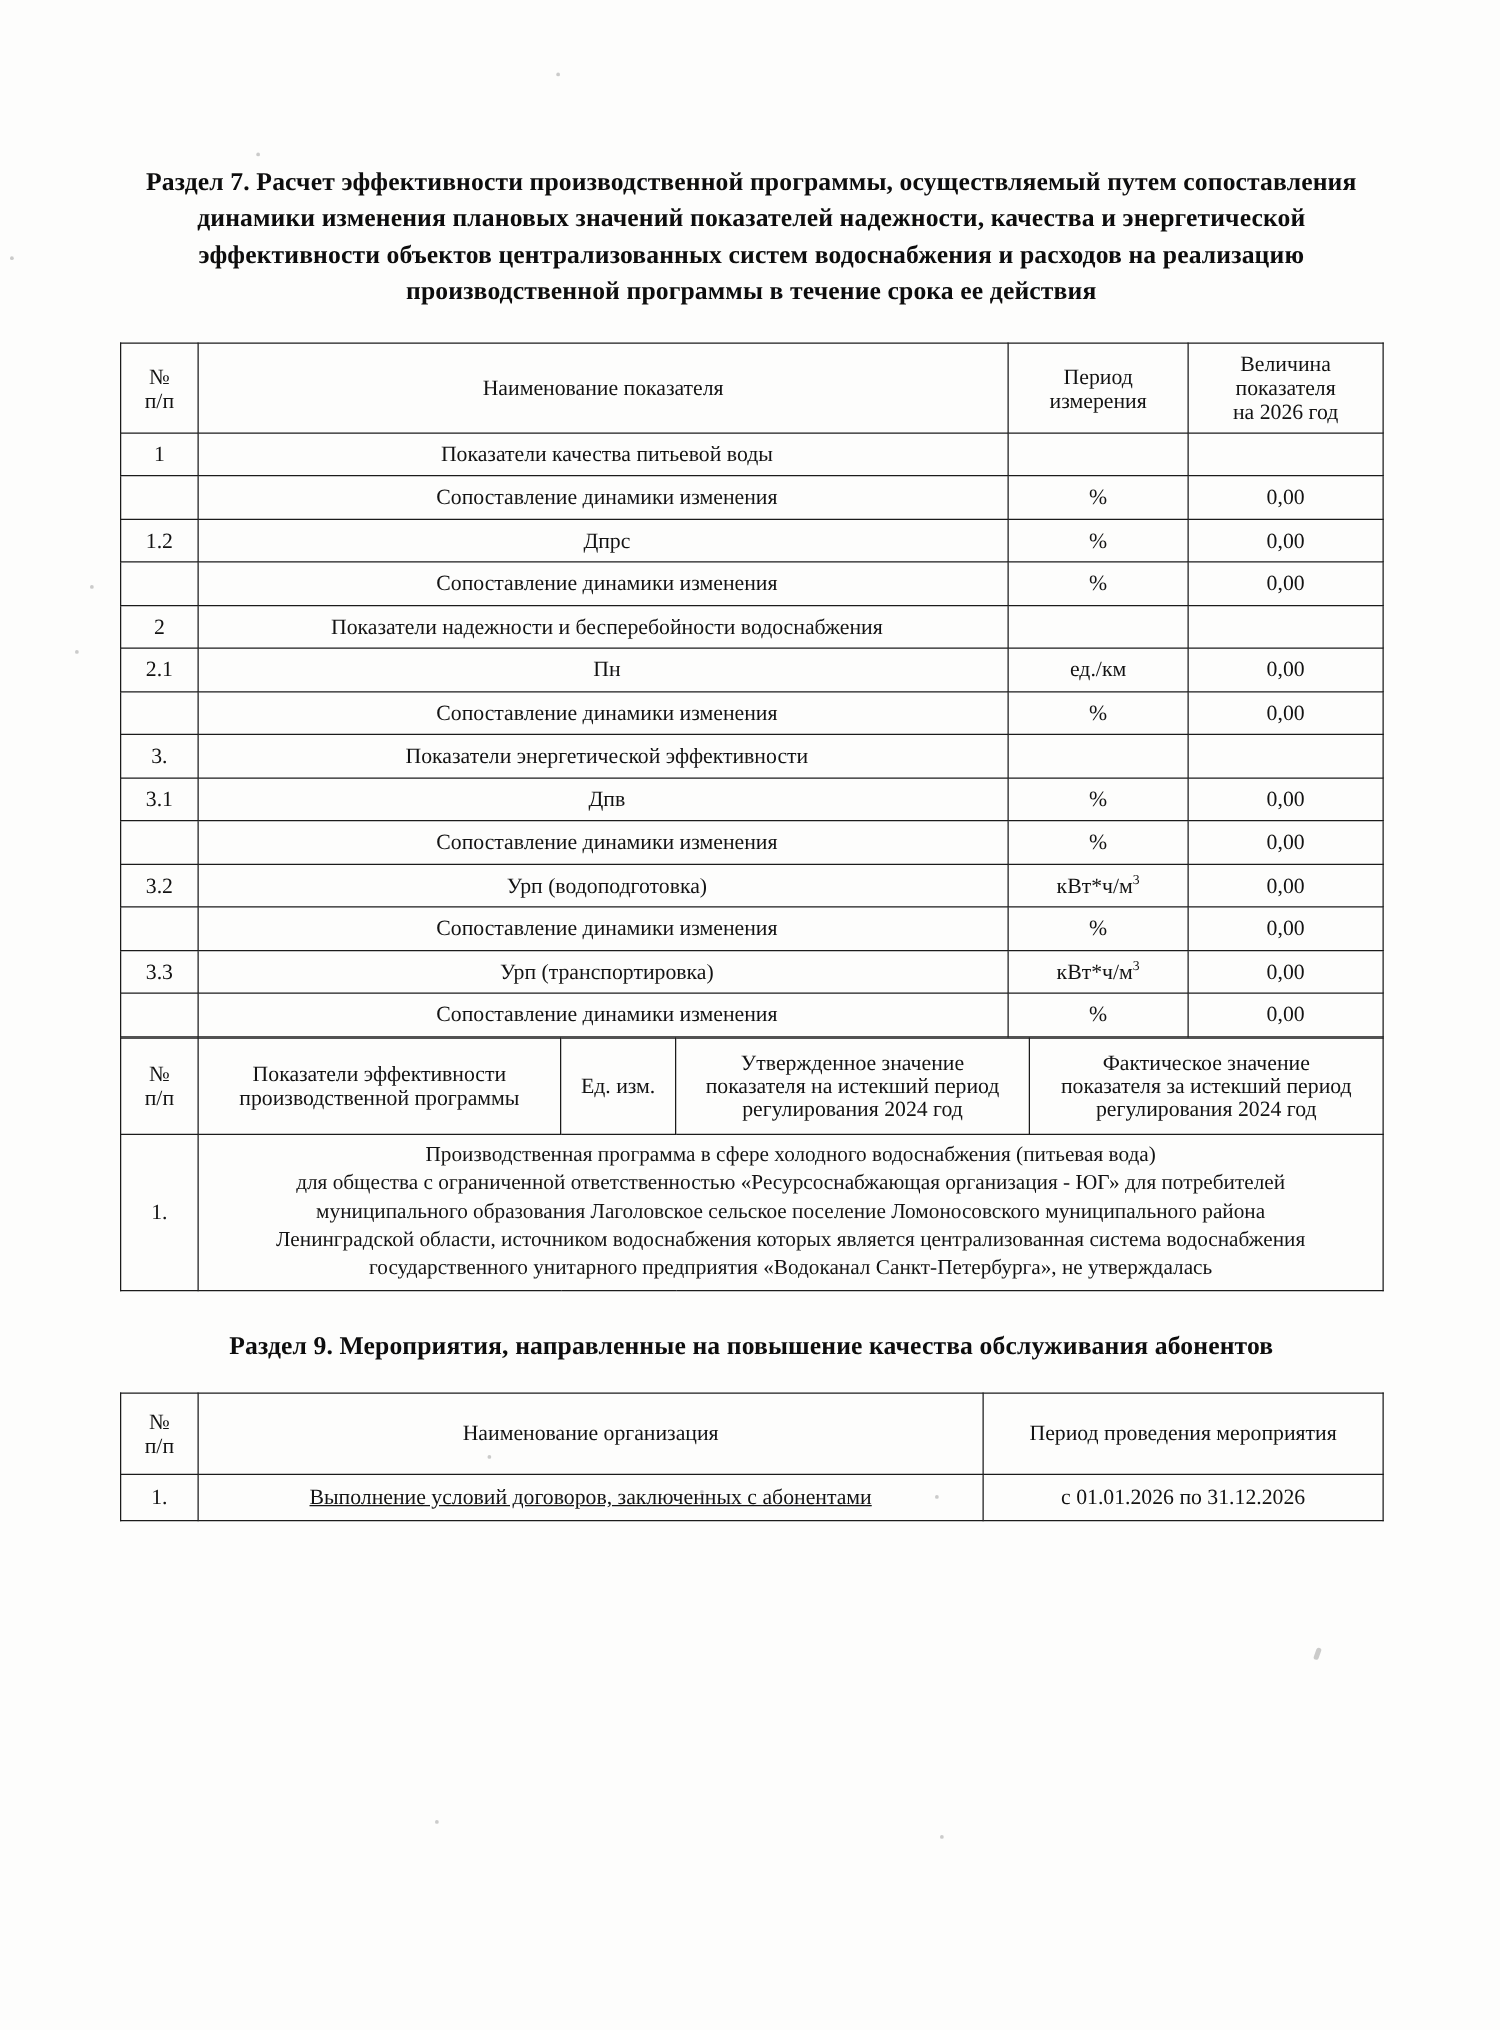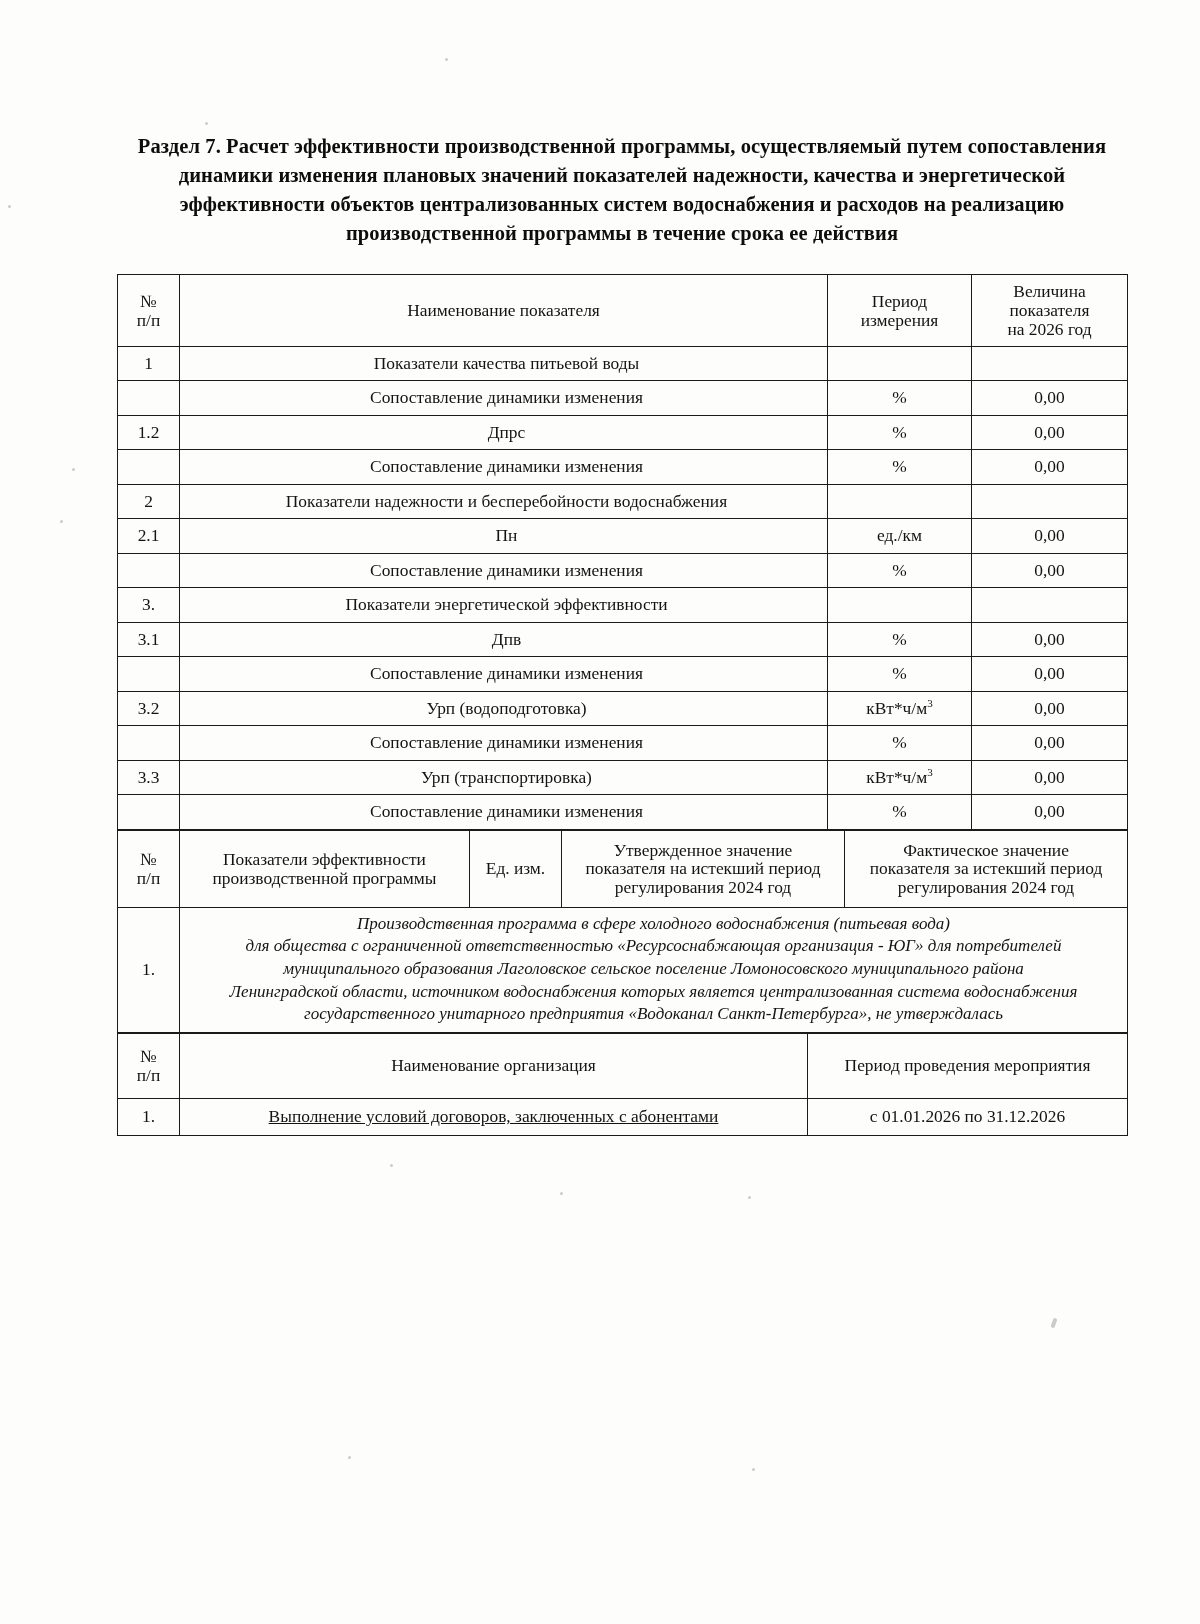--- a/index.html
+++ b/index.html
@@ -26,21 +26,21 @@
   
   .speck {
     position: absolute;
     background: #b9b9b9;
     border-radius: 50%;
     opacity: .75;
   }
 
   .content {
     position: absolute;
-    left: 117px;
+    left: 96px;
     top: 132px;
     width: 1010px;
   }
 
   
   .section-heading {
     font-weight: bold;
     font-size: 20.5px;
     line-height: 1.42;
     text-align: center;
@@ -98,21 +98,20 @@
   .t8 .col-name { width: 290px; }
   .t8 .col-unit { width: 92px; }
   .t8 .col-appr { width: 283px; }
   .t8 .col-fact { width: 283px; }
   .t8 thead td { height: 62px; }
   .t8 .body-cell {
     text-align: center;
     line-height: 1.33;
     padding: 5px 10px 6px 10px;
     font-size: 17px;
-    font-style: italic;
   }
   .t8 .body-cell .ln { display: block; }
 
   
   .t9 .col-num  { width: 62px; }
   .t9 .col-name { width: 628px; }
   .t9 .col-period { width: 320px; }
   .t9 thead td { height: 50px; }
   .t9 tbody td { height: 30px; }
   .t9 .c-name { text-align: center; padding-left: 6px; text-decoration: underline; }
@@ -315,20 +314,24 @@
             <span class="ln">Производственная программа в сфере холодного водоснабжения (питьевая вода)</span>
             <span class="ln">для общества с ограниченной ответственностью «Ресурсоснабжающая организация - ЮГ» для потребителей</span>
             <span class="ln">муниципального образования Лаголовское сельское поселение Ломоносовского муниципального района</span>
             <span class="ln">Ленинградской области, источником водоснабжения которых является централизованная система водоснабжения</span>
             <span class="ln">государственного унитарного предприятия «Водоканал Санкт-Петербурга», не утверждалась</span>
           </td>
         </tr>
       </tbody>
     </table>
 
+    <div class="section-heading heading-9">
+      <span class="sec-label">Раздел 9.</span>
+      <span>Мероприятия, направленные на повышение качества обслуживания абонентов</span>
+    </div>
 
     <table class="t9">
       <colgroup>
         <col class="col-num">
           <col class="col-name">
           <col class="col-period">
       </colgroup>
       <thead>
         <tr>
           <td>

